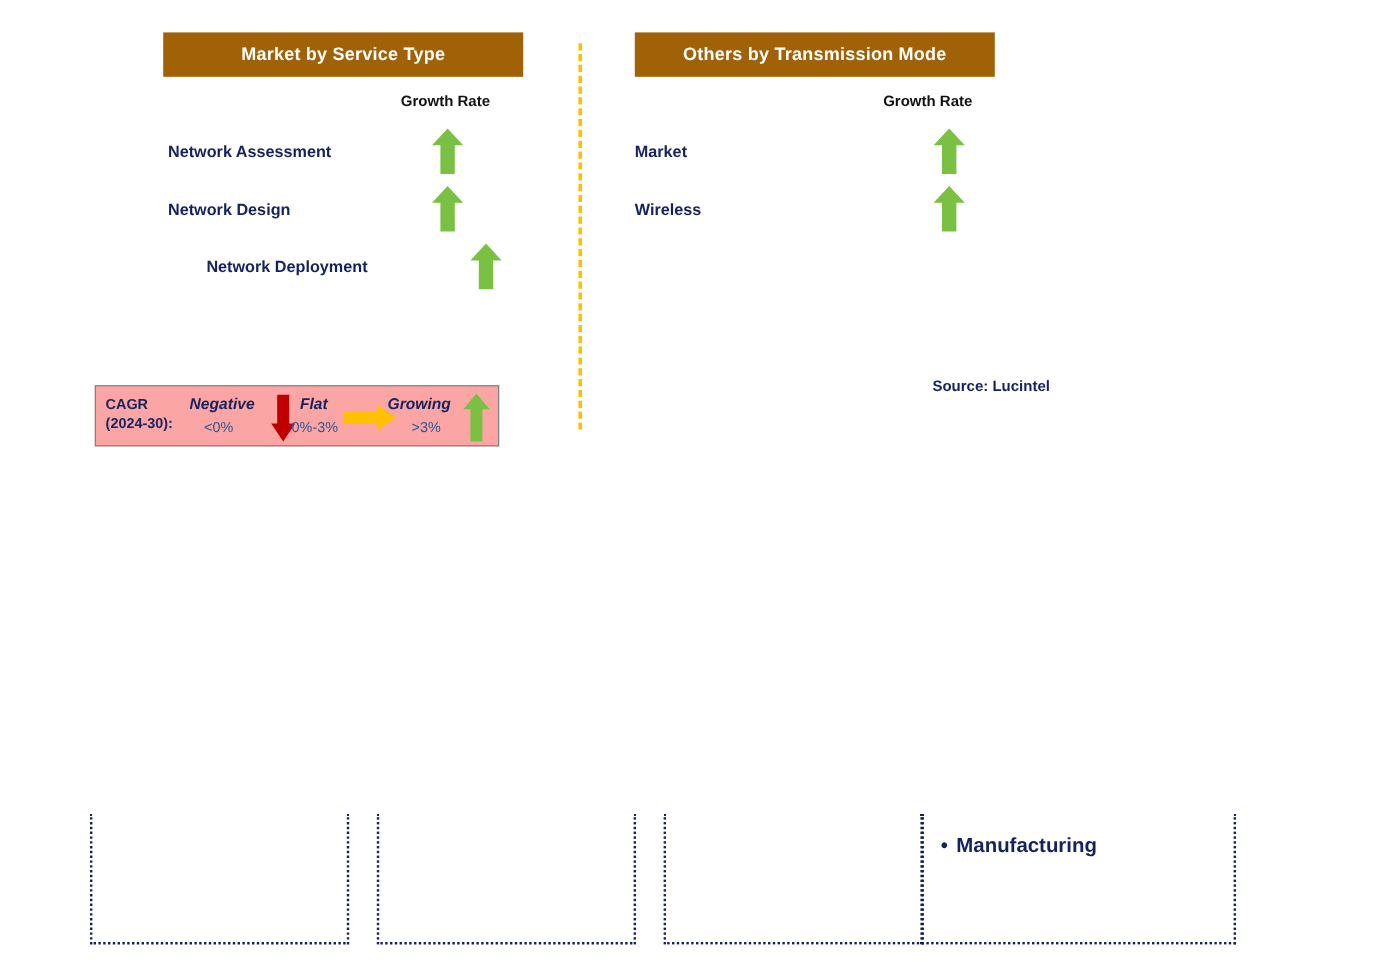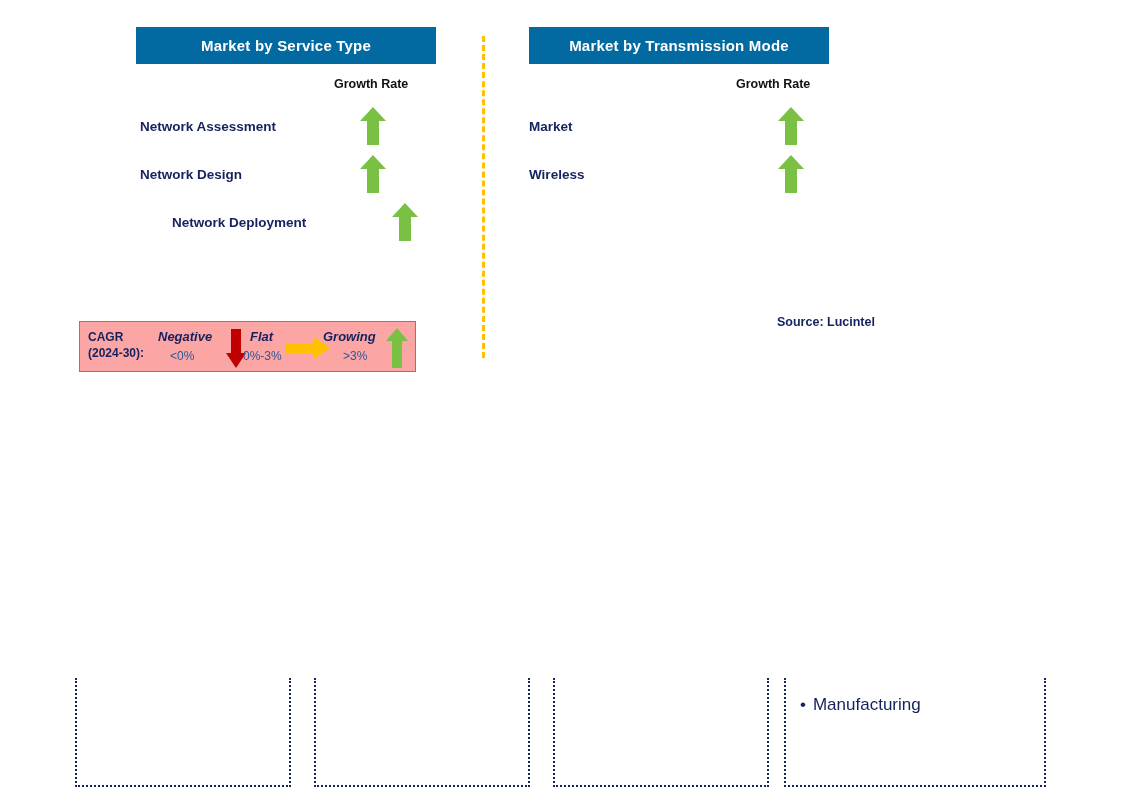--- a/index.html
+++ b/index.html
@@ -11,21 +11,21 @@
     width: 1144px;
     height: 807px;
     position: relative;
     font-family: "Liberation Sans", sans-serif;
     overflow: hidden;
   }
 
   
   .section-header {
     position: absolute;
-    background: #0369a1;
+    background: #a16207;
     color: #ffffff;
     font-weight: bold;
     font-size: 15px;
     display: flex;
     align-items: center;
     justify-content: center;
     letter-spacing: .2px;
   }
   #header-service-type { left: 136px; top: 27px; width: 300px; height: 37px; }
   #header-transmission-mode { left: 529px; top: 27px; width: 300px; height: 37px; }
@@ -151,21 +151,21 @@
     border-left: 2px dotted #14225E;
     border-right: 2px dotted #14225E;
     border-bottom: 2px dotted #14225E;
     border-top: none;
     box-sizing: border-box;
     padding: 12px 14px 0 14px;
   }
   #bottom-box-1 { left: 75px;  width: 216px; }
   #bottom-box-2 { left: 314px; width: 216px; }
   #bottom-box-3 { left: 553px; width: 216px; }
-  #bottom-box-4 { left: 784px; width: 262px; }
+  #bottom-box-4 { left: 768px; width: 262px; font-weight: bold; }
 
   .bullet-list {
     list-style: none;
     margin: 0;
     padding: 0;
   }
   .bullet-item {
     color: #14225E;
     font-size: 17px;
     line-height: 30px;
@@ -208,21 +208,21 @@
   <span class="segment-arrow">
     <svg class="arrow-svg" viewBox="0 0 28 40" xmlns="http://www.w3.org/2000/svg" aria-hidden="true">
       <polygon points="14,1 27,15 20,15 20,39 8,39 8,15 1,15" fill="#7AC143"></polygon>
     </svg>
   </span>
 </div>
 
 <div id="vertical-divider"></div>
 
 <div class="section-header" id="header-transmission-mode">
-  <span>Market by Transmission Mode</span>
+  <span>Others by Transmission Mode</span>
 </div>
 
 <div class="growth-rate-caption" id="growth-caption-right">Growth Rate</div>
 
 <div class="segment-row col-right" style="top:103px;">
   <span class="segment-label">Market</span>
   <span class="segment-arrow">
     <svg class="arrow-svg" viewBox="0 0 28 40" xmlns="http://www.w3.org/2000/svg" aria-hidden="true">
       <polygon points="14,1 27,15 20,15 20,39 8,39 8,15 1,15" fill="#7AC143"></polygon>
     </svg>

